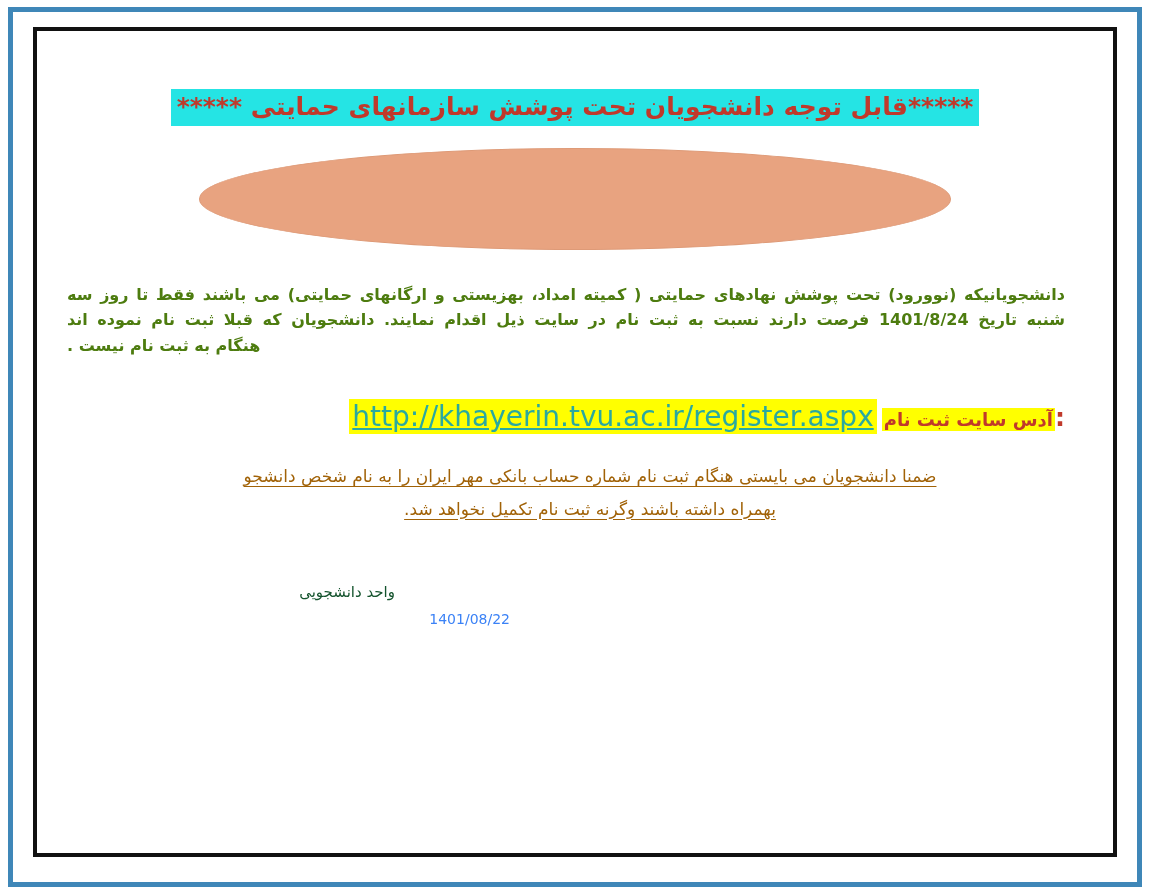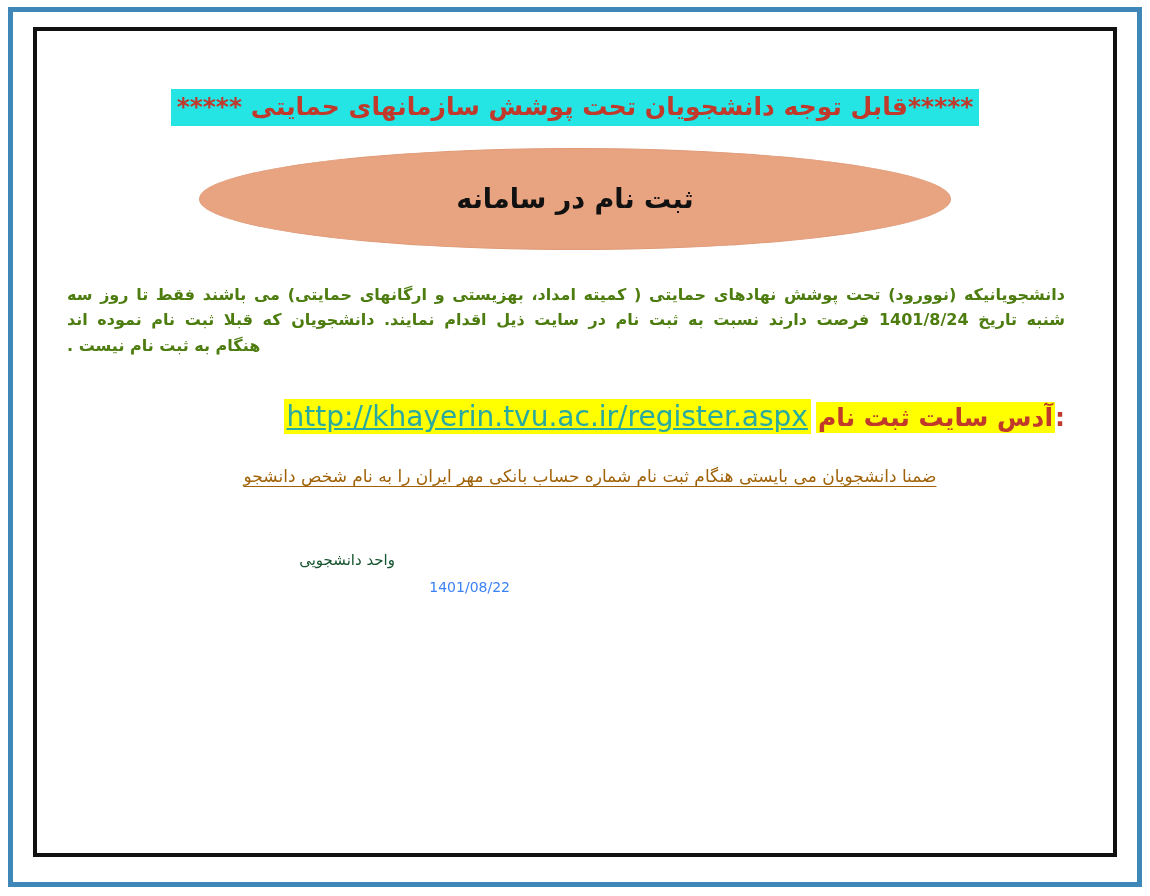--- a/index.html
+++ b/index.html
@@ -121,21 +121,21 @@
   .link-line {
     margin: 40px 40px 0 22px;
     direction: rtl;
     white-space: nowrap;
     text-align: right;
   }
   .link-label {
     background: #ffff00;
     color: #c0392b;
     font-weight: bold;
-    font-size: 25px;
+    font-size: 18px;
     padding: 1px 2px;
     direction: rtl;
   }
   .link-url {
     background: #ffff00;
     color: #2aa9a0;
     font-weight: normal;
     font-size: 28px;
     text-decoration: underline;
     direction: ltr;
@@ -196,37 +196,37 @@
   <div class="black-frame"></div>
 
   <div class="content">
 
     <div class="title-row">
       <span class="title-text">*****قابل توجه دانشجویان تحت پوشش سازمانهای حمایتی *****</span>
     </div>
 
     <div class="ellipse-wrap">
       <div class="ellipse"></div>
-      <div class="ellipse-label">ثبت نام در سامانه</div>
     </div>
 
     <div class="para">
       <span>دانشجویانیکه (نوورود) تحت پوشش نهادهای حمایتی ( کمیته امداد، بهزیستی و</span>
       <span>ارگانهای حمایتی) می باشند فقط تا روز سه شنبه تاریخ 1401/8/24 فرصت دارند</span>
       <span>نسبت به ثبت نام در سایت ذیل اقدام نمایند. دانشجویان که قبلا ثبت نام نموده اند</span>
       <span class="lastline">هنگام به ثبت نام نیست .</span>
     </div>
 
     <div class="link-line">
       <span class="colon-mark">:</span><span class="link-label">آدس سایت ثبت نام</span>
       <span class="link-url">http://khayerin.tvu.ac.ir/register.aspx</span>
     </div>
 
     <div class="note">
       <span>ضمنا دانشجویان می بایستی هنگام ثبت نام شماره حساب بانکی مهر ایران را به نام شخص دانشجو</span><br>
+      <span>بهمراه داشته باشند وگرنه ثبت نام تکمیل نخواهد شد.</span>
     </div>
 
     <div class="sign">
       <div class="sign-unit">واحد دانشجویی</div>
       <div class="sign-date">1401/08/22</div>
     </div>
 
   </div>
 </div>
 

